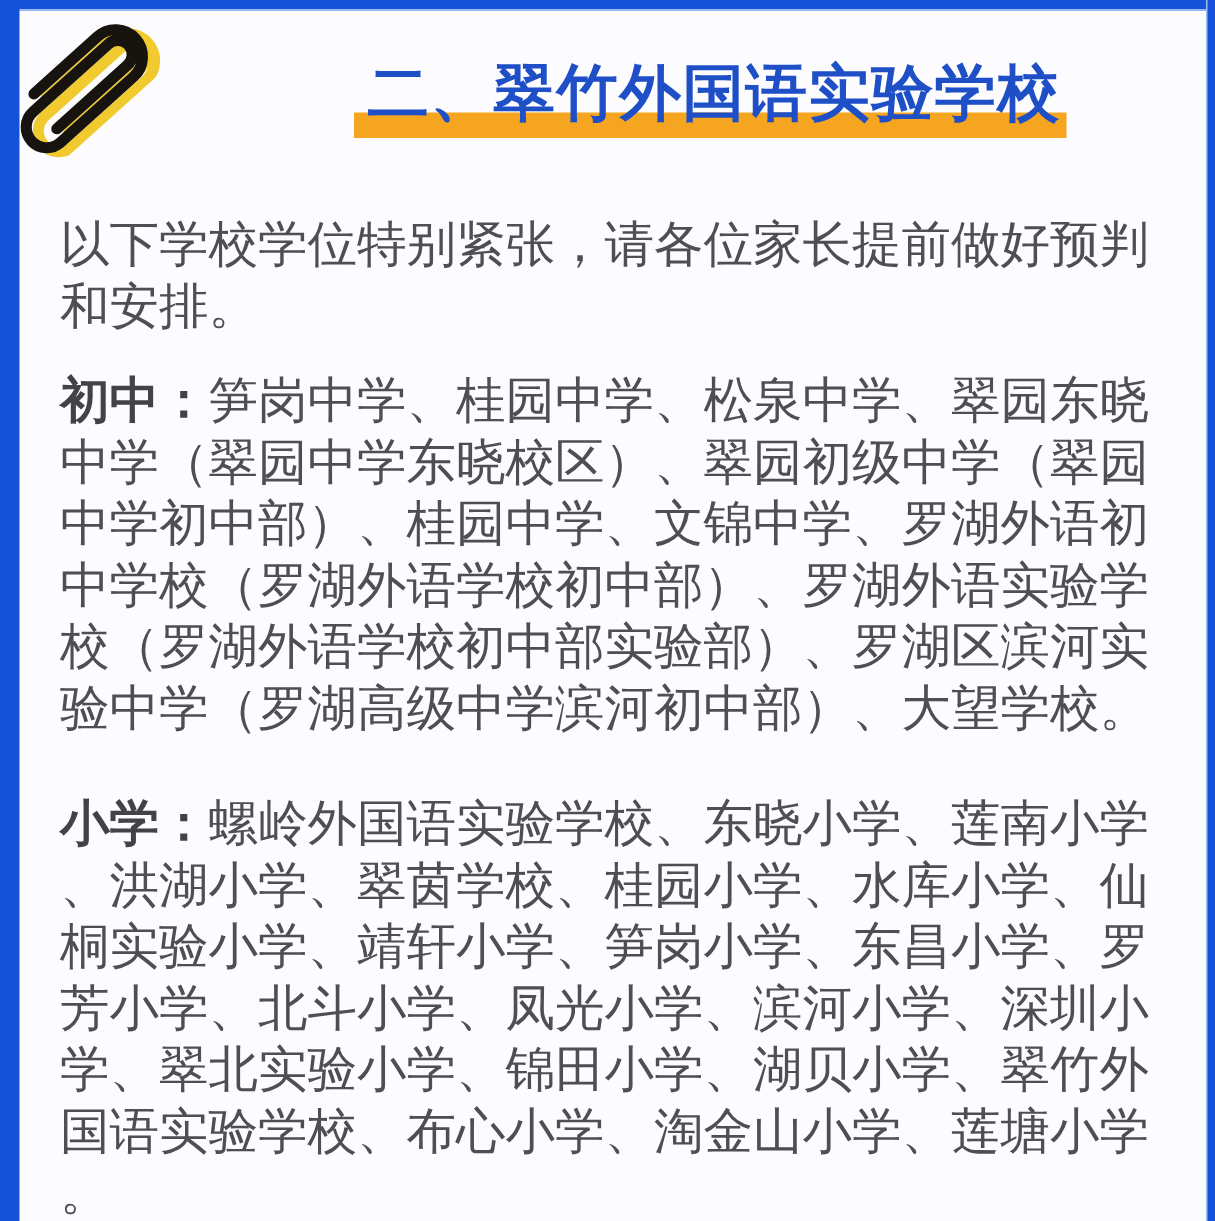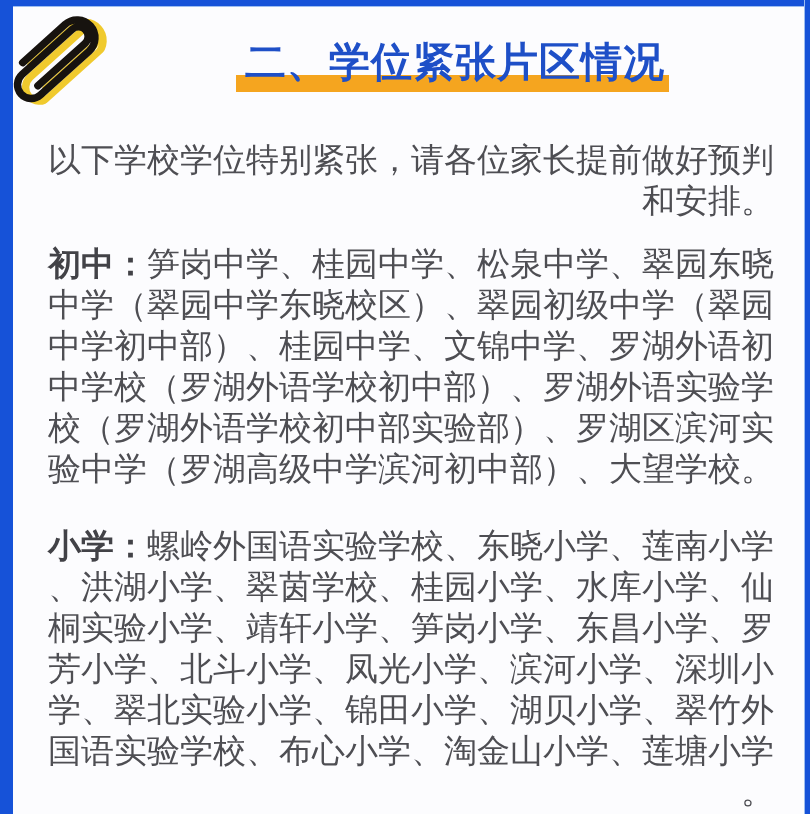--- a/index.html
+++ b/index.html
@@ -71,22 +71,21 @@
     bottom: -4px; height: 17px;
     background: #f5a51f;
     z-index: 0;
   }
   .text {
     font-size: 33px;
     line-height: 41px;
     color: #4e4e53;
     word-break: break-all;
     line-break: anywhere;
-    text-align: right;
-    font-family: Liberation Mono, monospace;
+    text-align: left;
   }
   .intro  { margin: 54px 0 0; }
   .para-primary { margin: 36px 0 0; }
   .para-middle  { margin: 22px 0 0; }
   .section-label {
     font-weight: 700;
     color: #424247;
   }
 </style>
 </head>
@@ -99,21 +98,21 @@
 
   <div class="paperclip">
     <svg width="132" height="52" viewBox="0 0 125 46" fill="none">
       <path transform="translate(4,7)" d="M 28,30 L 88,30 A 9,9 0 0 0 88,12 L 24,12 A 13,13 0 0 0 24,38 L 86,38 A 17,17 0 0 0 86,4 L 32,4" stroke="#f0ca2e" stroke-width="7" stroke-linecap="round" fill="none"></path>
       <path d="M 28,30 L 88,30 A 9,9 0 0 0 88,12 L 24,12 A 13,13 0 0 0 24,38 L 86,38 A 17,17 0 0 0 86,4 L 32,4" stroke="#17130f" stroke-width="7" stroke-linecap="round" fill="none"></path>
     </svg>
   </div>
 
   <div class="content">
     <div class="title-wrap">
-      <h1 class="title">二、学位紧张片区情况</h1>
+      <h1 class="title">二、翠竹外国语实验学校</h1>
       <span class="title-underline"></span>
     </div>
 
     <p class="text intro">以下学校学位特别紧张，请各位家长提前做好预判和安排。</p>
 
     <p class="text para-middle"><span class="section-label">初中：</span><span>笋岗中学、桂园中学、松泉中学、翠园东晓中学（翠园中学东晓校区）、翠园初级中学（翠园中学初中部）、桂园中学、文锦中学、罗湖外语初中学校（罗湖外语学校初中部）、罗湖外语实验学校（罗湖外语学校初中部实验部）、罗湖区滨河实验中学（罗湖高级中学滨河初中部）、大望学校。</span></p>
 
     <p class="text para-primary"><span class="section-label">小学：</span><span>螺岭外国语实验学校、东晓小学、莲南小学、洪湖小学、翠茵学校、桂园小学、水库小学、仙桐实验小学、靖轩小学、笋岗小学、东昌小学、罗芳小学、北斗小学、凤光小学、滨河小学、深圳小学、翠北实验小学、锦田小学、湖贝小学、翠竹外国语实验学校、布心小学、淘金山小学、莲塘小学。</span></p>
   </div>
 </div>

